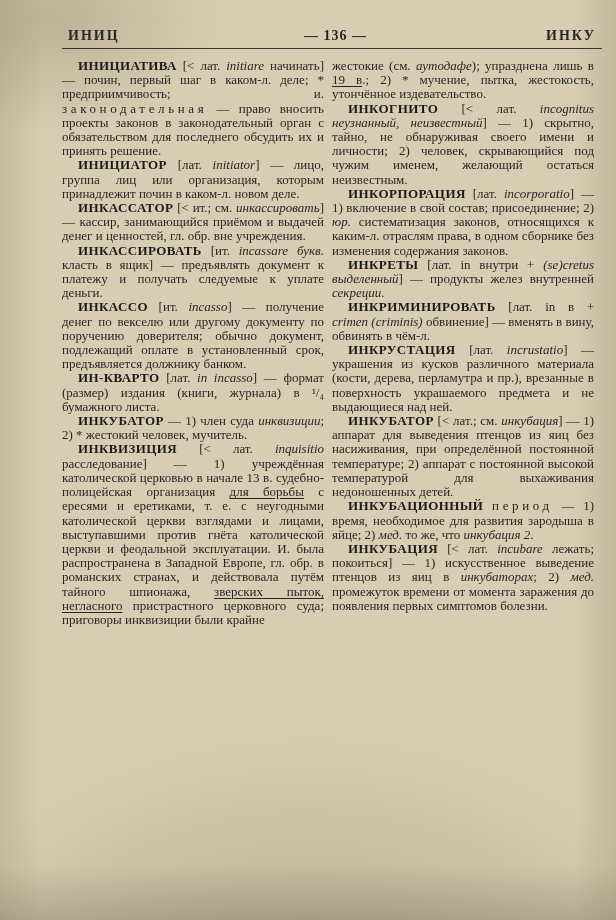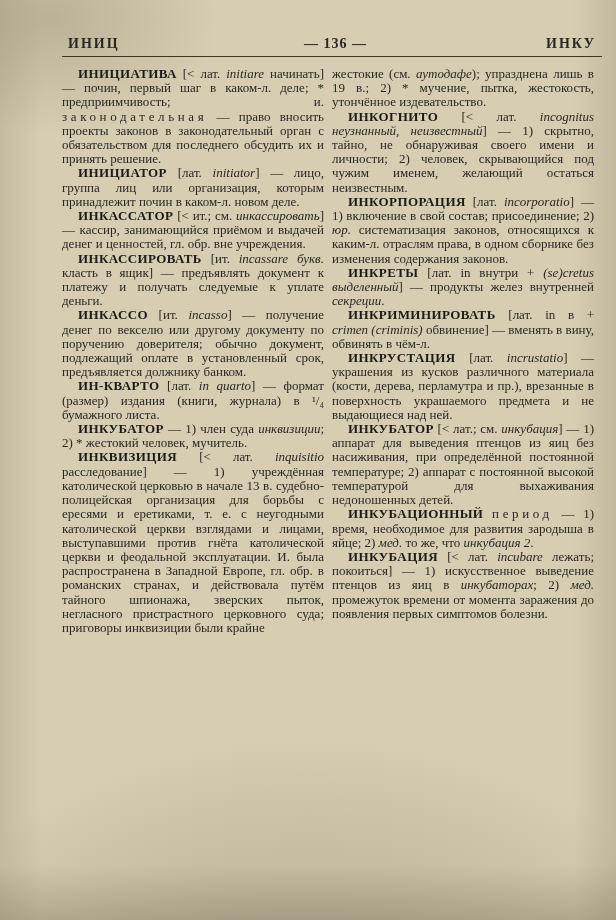--- a/index.html
+++ b/index.html
@@ -11,21 +11,21 @@
     background:
       radial-gradient(130% 70% at 50% 118%, rgba(62,52,30,0.30), rgba(62,52,30,0) 55%),
       radial-gradient(40% 18% at 8% 2%, rgba(80,68,40,0.20), rgba(80,68,40,0) 70%),
       linear-gradient(90deg, rgba(92,80,52,0.14), rgba(92,80,52,0) 7%, rgba(92,80,52,0) 93%, rgba(92,80,52,0.16)),
       linear-gradient(0deg, rgba(60,50,28,0.18), rgba(60,50,28,0) 6%),
       var(--paper, #d6cdb2);
   }
   .page {
     box-sizing: border-box;
     width: 616px; height: 780px;
-    padding: 36px 14px 10px 62px;
+    padding: 28px 14px 10px 62px;
     overflow: hidden;
   }
   .running-head {
     position: relative;
     display: flex;
     justify-content: space-between;
     align-items: baseline;
     font-weight: bold;
     font-size: 14px;
     letter-spacing: 2px;
@@ -58,40 +58,40 @@
     text-indent: 16px;
   }
   .entry.cont { text-indent: 0; }
   .entry b.head {
     font-weight: bold;
     letter-spacing: 0.4px;
     color: #1d1b17;
   }
   .entry i { font-style: italic; }
   .entry .sp { letter-spacing: 0.28em; }
-  .entry .u { text-underline-offset: 2px; text-decoration-thickness: 1px; }
+  .entry .u { text-decoration: underline; text-underline-offset: 2px; text-decoration-thickness: 1px; }
 </style>
 </head>
 <body style="--paper: #d6cdb2; --ink: #2a2723;">
 
 <div class="page">
   <div class="running-head">
     <span>ИНИЦ</span>
     <span class="pagenum">— 136 —</span>
     <span>ИНКУ</span>
   </div>
   <hr class="head-rule">
   <div class="cols">
     <div class="col">
         <p class="entry"><b class="head">ИНИЦИАТИВА</b> <span>[&lt; лат. <i>initiare</i> начинать] — почин, первый шаг в каком-л. деле; * предприимчивость; и. <span class="sp">законодательная</span> — право вносить проекты законов в законодательный орган с обязательством для последнего обсудить их и принять решение.</span></p>
         <p class="entry"><b class="head">ИНИЦИАТОР</b> <span>[лат. <i>initiator</i>] — лицо, группа лиц или организация, которым принадлежит почин в каком-л. новом деле.</span></p>
         <p class="entry"><b class="head">ИНКАССАТОР</b> <span>[&lt; ит.; см. <i>инкассировать</i>] — кассир, занимающийся приёмом и выдачей денег и ценностей, гл. обр. вне учреждения.</span></p>
         <p class="entry"><b class="head">ИНКАССИРОВАТЬ</b> <span>[ит. <i>incassare</i> <i>букв.</i> класть в ящик] — предъявлять документ к платежу и получать следуемые к уплате деньги.</span></p>
         <p class="entry"><b class="head">ИНКАССО</b> <span>[ит. <i>incasso</i>] — получение денег по векселю или другому документу по поручению доверителя; обычно документ, подлежащий оплате в установленный срок, предъявляется должнику банком.</span></p>
-        <p class="entry"><b class="head">ИН-КВАРТО</b> <span>[лат. <i>in quarto</i>] — формат (размер) издания (книги, журнала) в ¹/₄ бумажного листа.</span></p>
+        <p class="entry"><b class="head">ИН-КВАРТО</b> <span>[лат. <i>in incasso</i>] — формат (размер) издания (книги, журнала) в ¹/₄ бумажного листа.</span></p>
         <p class="entry"><b class="head">ИНКУБАТОР</b> <span>— 1) член суда <i>инквизиции</i>; 2) * жестокий человек, мучитель.</span></p>
         <p class="entry"><b class="head">ИНКВИЗИЦИЯ</b> <span>[&lt; лат. <i>inquisitio</i> расследование] — 1) учреждённая католической церковью в начале 13 в. судебно-полицейская организация <span class="u">для борьбы</span> с ересями и еретиками, т. е. с неугодными католической церкви взглядами и лицами, выступавшими против гнёта католической церкви и феодальной эксплуатации. И. была распространена в Западной Европе, гл. обр. в романских странах, и действовала путём тайного шпионажа, <span class="u">зверских пыток, негласного</span> пристрастного церковного суда; приговоры инквизиции были крайне</span></p>
       </div>
     <div class="col">
         <p class="entry cont"><span>жестокие (см. <i>аутодафе</i>); упразднена лишь в <span class="u">19 в</span>.; 2) * мучение, пытка, жестокость, утончённое издевательство.</span></p>
         <p class="entry"><b class="head">ИНКОГНИТО</b> <span>[&lt; лат. <i>incognitus неузнанный, неизвестный</i>] — 1) скрытно, тайно, не обнаруживая своего имени и личности; 2) человек, скрывающийся под чужим именем, желающий остаться неизвестным.</span></p>
         <p class="entry"><b class="head">ИНКОРПОРАЦИЯ</b> <span>[лат. <i>incorporatio</i>] — 1) включение в свой состав; присоединение; 2) <i>юр.</i> систематизация законов, относящихся к каким-л. отраслям права, в одном сборнике без изменения содержания законов.</span></p>
         <p class="entry"><b class="head">ИНКРЕТЫ</b> <span>[лат. in внутри + <i>(se)cretus выделенный</i>] — продукты желез внутренней <i>секреции</i>.</span></p>
         <p class="entry"><b class="head">ИНКРИМИНИРОВАТЬ</b> <span>[лат. in в + <i>crimen (criminis)</i> обвинение] — вменять в вину, обвинять в чём-л.</span></p>
         <p class="entry"><b class="head">ИНКРУСТАЦИЯ</b> <span>[лат. <i>incrustatio</i>] — украшения из кусков различного материала (кости, дерева, перламутра и пр.), врезанные в поверхность украшаемого предмета и не выдающиеся над ней.</span></p>

